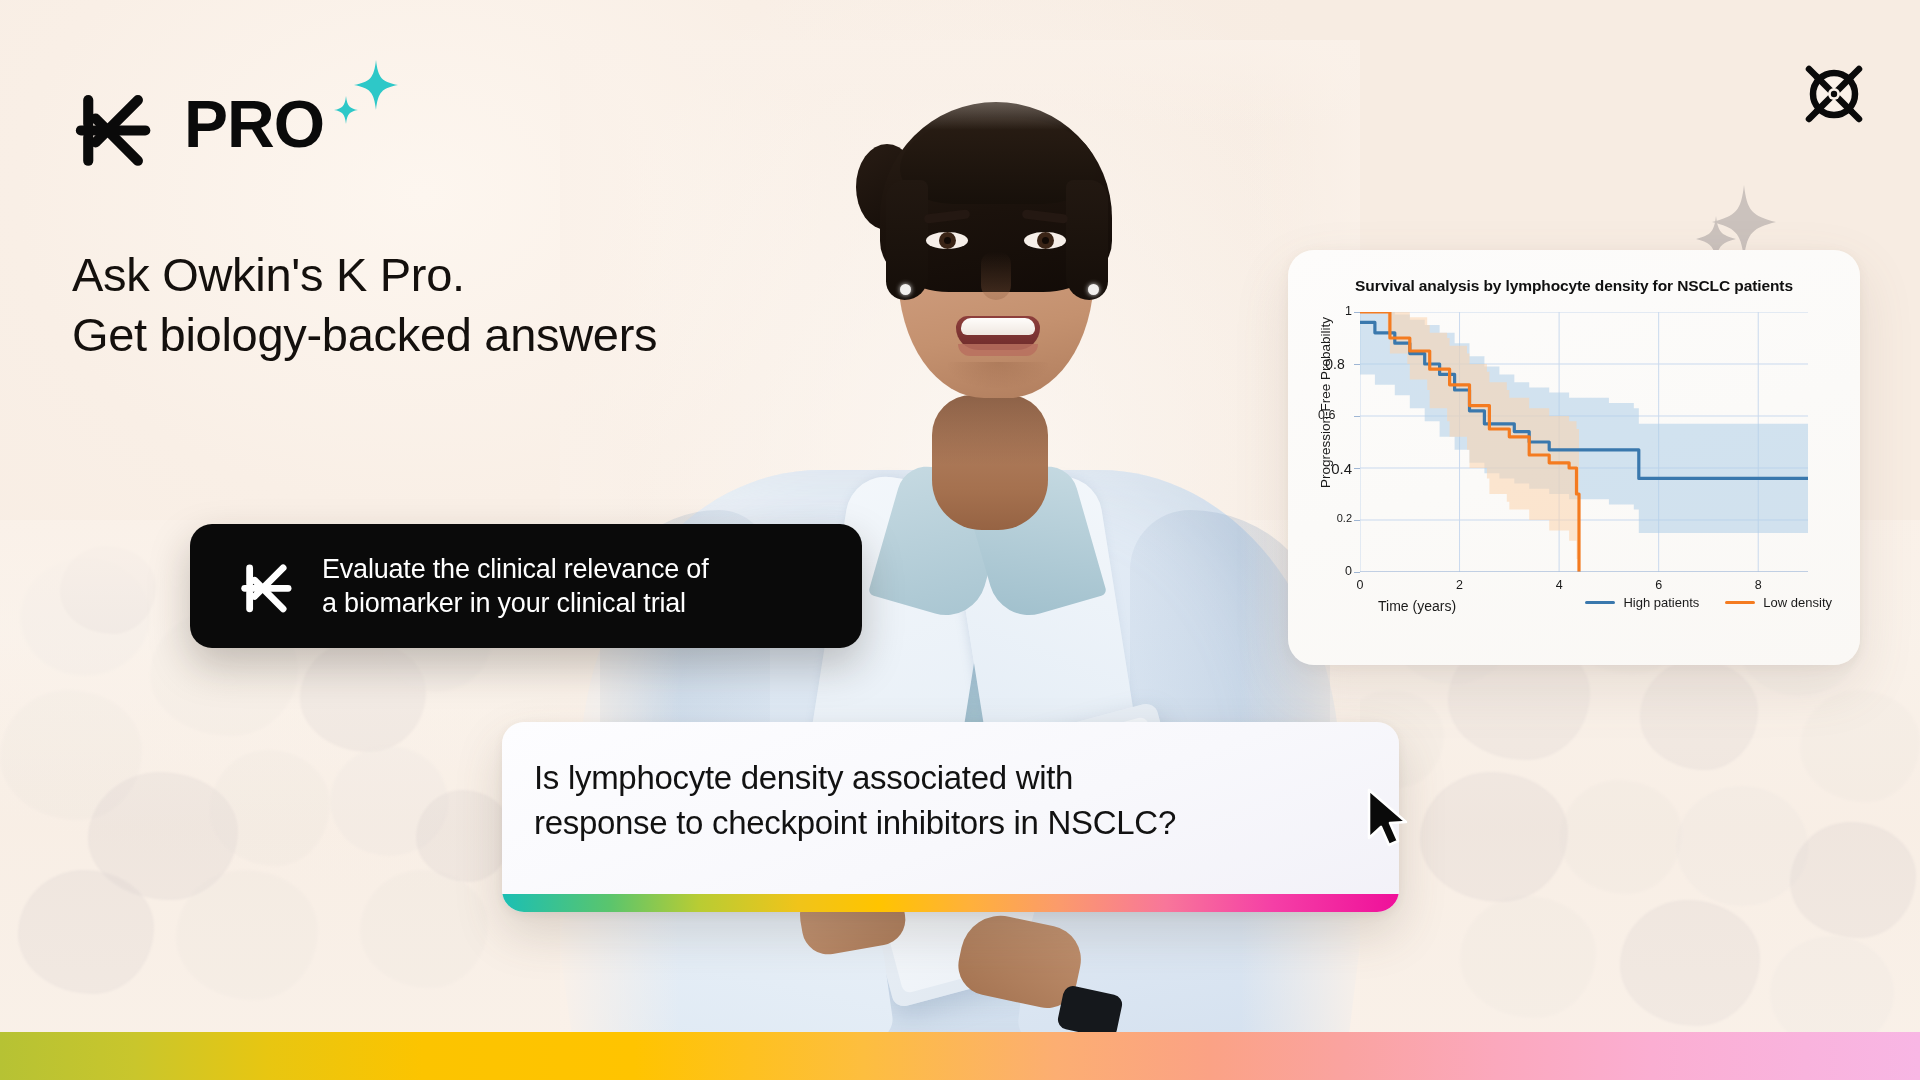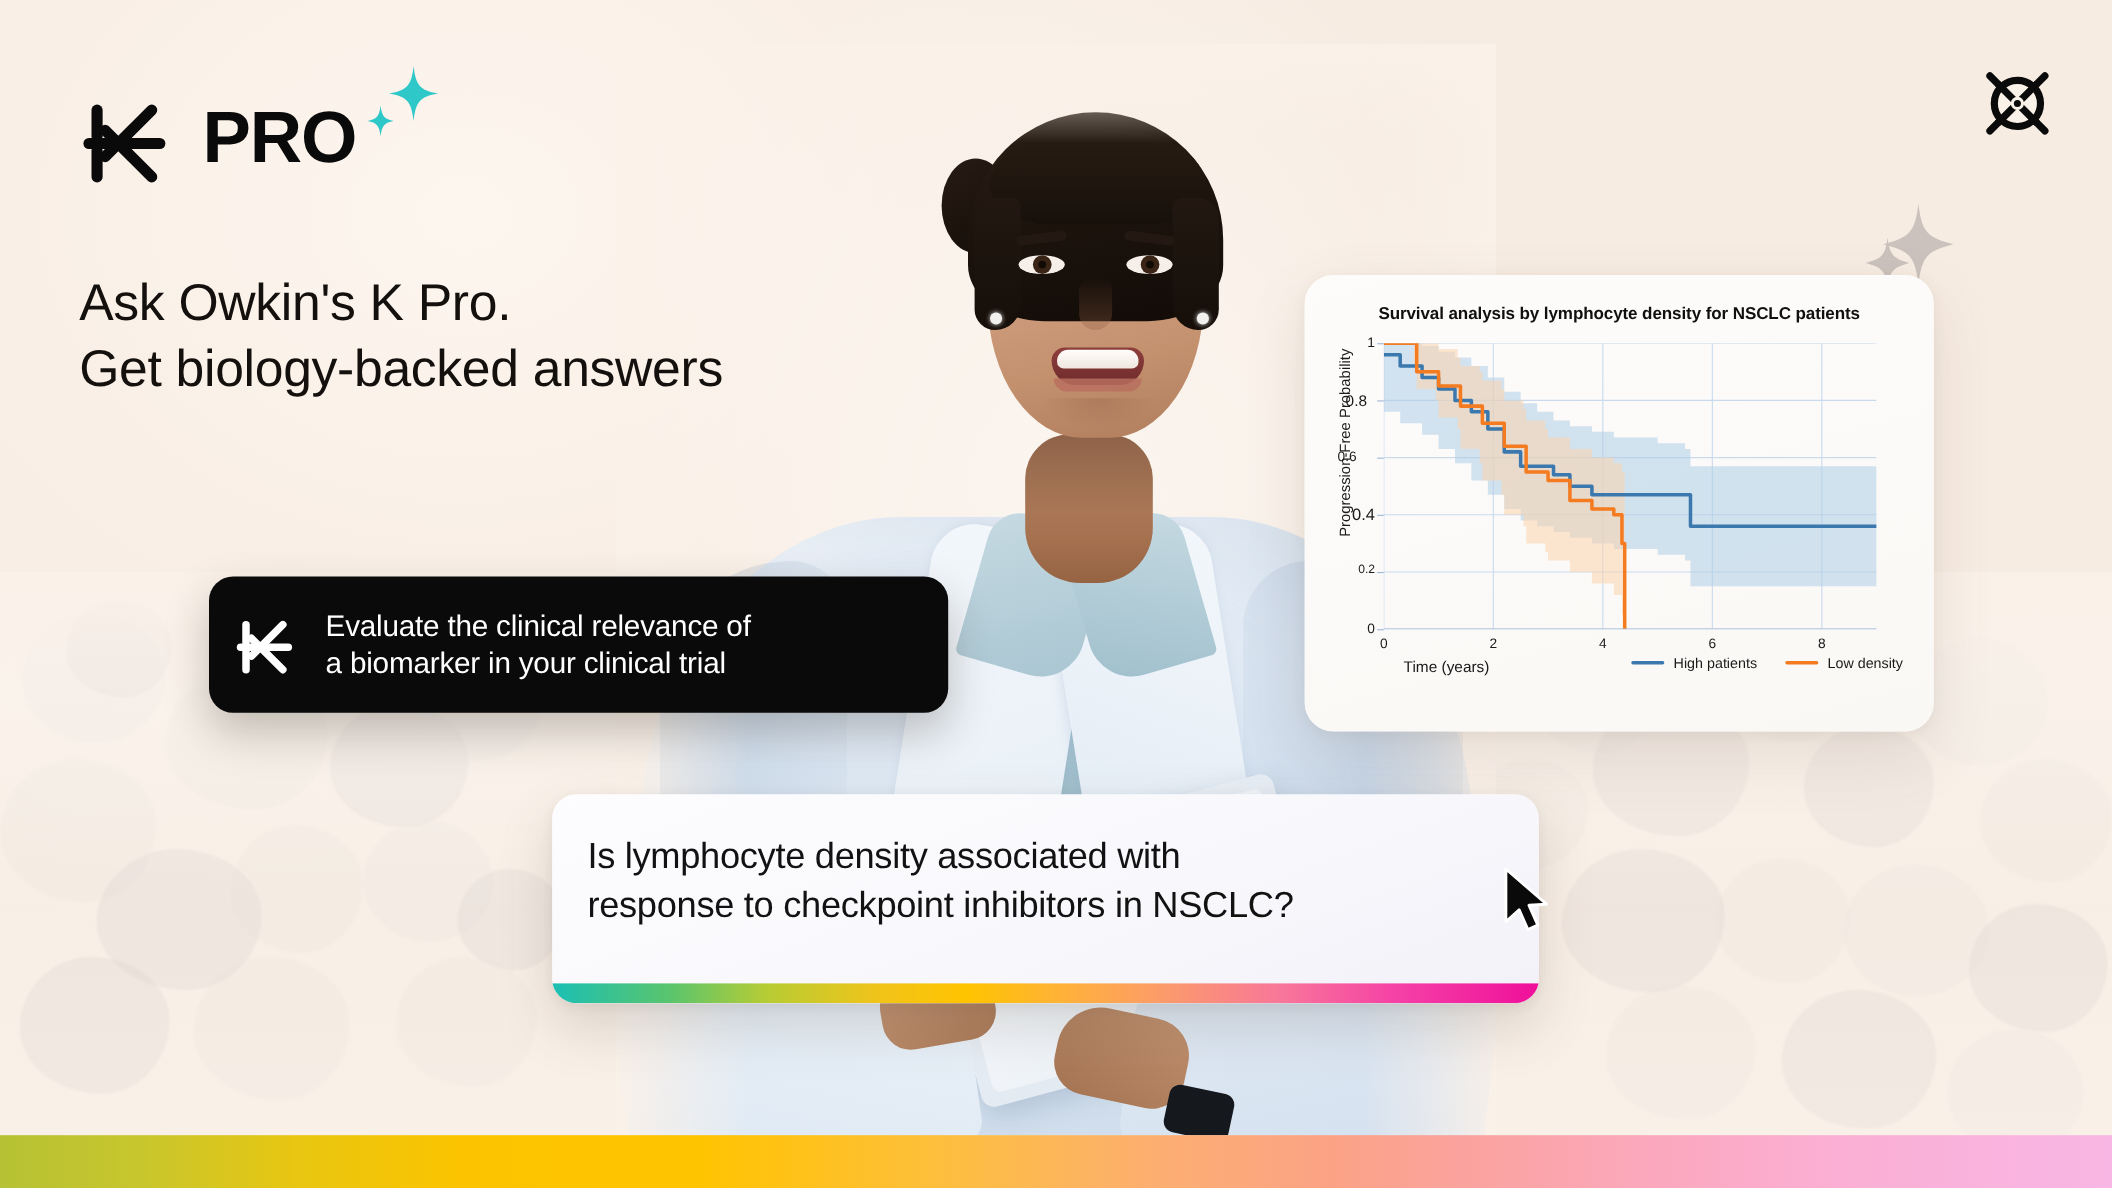--- a/index.html
+++ b/index.html
@@ -194,21 +194,21 @@
   #photo-fade-r { position:absolute; right:0; top:0; bottom:0; width:120px;
     background:linear-gradient(to left, rgba(250,241,233,.9), rgba(250,241,233,0)); }
   #photo-fade-t { position:absolute; left:0; right:0; top:0; height:90px;
     background:linear-gradient(to bottom, rgba(250,241,233,.95), rgba(250,241,233,0)); }
 
   
   .spark { position:absolute; }
 
   
   #chart-card {
-    position:absolute; left:1186px; top:250px; width:572px; height:415px;
+    position:absolute; left:1288px; top:250px; width:572px; height:415px;
     background:linear-gradient(165deg,#fdfcfb 0%, #fbfaf8 50%, #faf8f5 100%);
     border-radius:26px;
     box-shadow:0 22px 55px rgba(120,100,85,.14), 0 3px 12px rgba(120,100,85,.07);
   }
   #chart-title {
     position:absolute; left:0; right:0; top:27px;
     text-align:center; font-size:15.5px; font-weight:700; color:#101010;
     letter-spacing:-.1px;
   }
   #plot { position:absolute; left:72px; top:62px; width:448px; height:260px; }
@@ -220,21 +220,21 @@
     transform:rotate(-90deg); transform-origin:center;
   }
   #legend { position:absolute; right:28px; top:345px; display:flex; gap:26px; align-items:center; }
   .leg { display:flex; align-items:center; gap:8px; font-size:13px; color:#1a1a1a; }
   .leg i { display:block; width:30px; height:3.5px; border-radius:2px; }
 
   
   #prompt-card {
     position:absolute; left:190px; top:524px; width:672px; height:124px;
     background:#0a0a0a; border-radius:22px;
-    display:flex; align-items:center; gap:24px; padding:0 20px;
+    display:flex; align-items:center; gap:24px; padding:0 46px;
     box-shadow:0 18px 40px rgba(40,30,25,.25);
   }
   #prompt-card .ktxt { color:#fff; font-size:27px; line-height:1.26; letter-spacing:-.2px; }
 
   
   #question-card {
     position:absolute; left:502px; top:722px; width:897px; height:190px;
     border-radius:22px; overflow:hidden;
     background:linear-gradient(160deg,#fdfdff 0%, #f8f8fc 55%, #f2f1f8 100%);
     box-shadow:0 22px 48px rgba(90,75,65,.18), 0 3px 10px rgba(90,75,65,.08);

